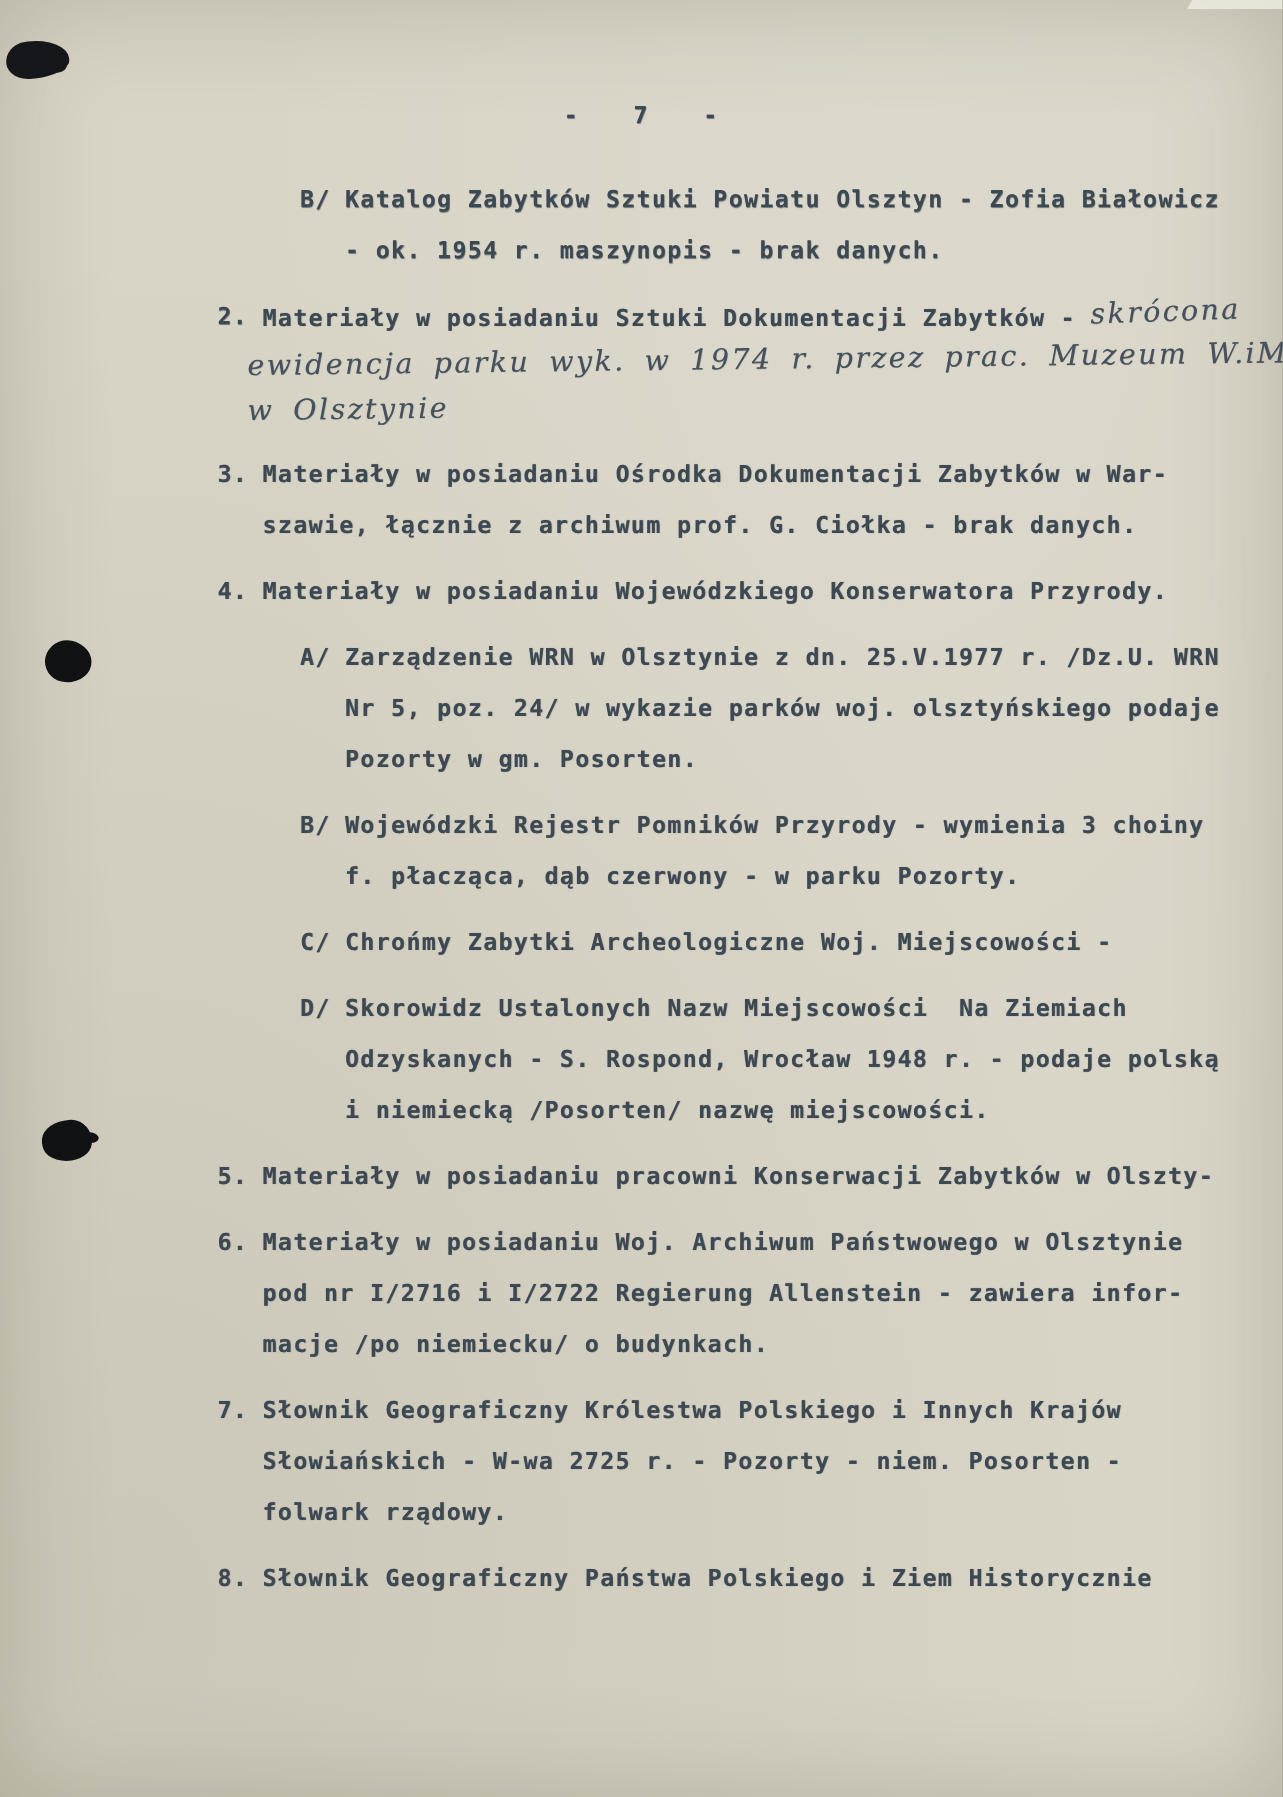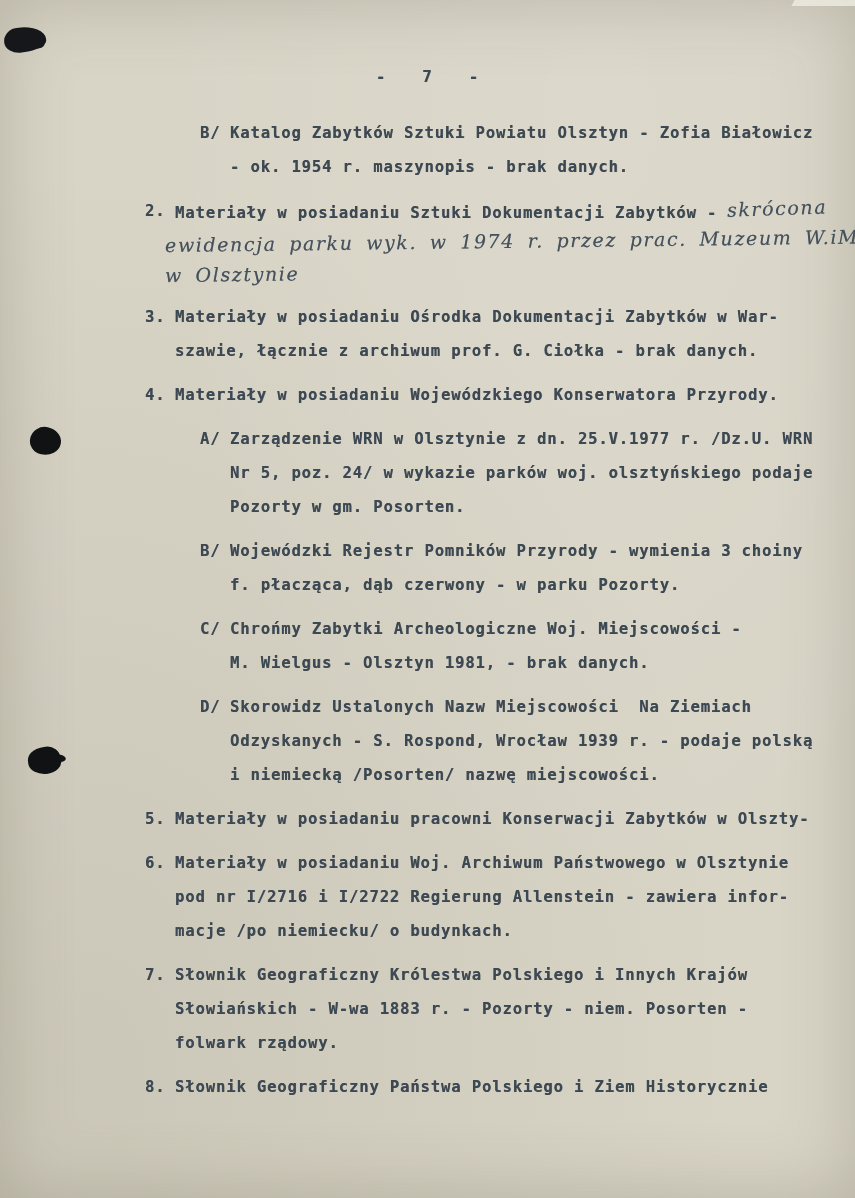--- a/index.html
+++ b/index.html
@@ -176,29 +176,28 @@
       <div class="lines">
         <div class="line">Wojewódzki Rejestr Pomników Przyrody - wymienia 3 choiny</div>
         <div class="line">f. płacząca, dąb czerwony - w parku Pozorty.</div>
       </div>
     </div>
 
     <div class="para sub typed">
       <span class="marker">C/</span>
       <div class="lines">
         <div class="line">Chrońmy Zabytki Archeologiczne Woj. Miejscowości -</div>
-        <div class="line">M. Wielgus - Olsztyn 1981, - brak danych.</div>
       </div>
     </div>
 
     <div class="para sub typed">
       <span class="marker">D/</span>
       <div class="lines">
         <div class="line">Skorowidz Ustalonych Nazw Miejscowości  Na Ziemiach</div>
-        <div class="line">Odzyskanych - S. Rospond, Wrocław 1939 r. - podaje polską</div>
+        <div class="line">Odzyskanych - S. Rospond, Wrocław 1948 r. - podaje polską</div>
         <div class="line">i niemiecką /Posorten/ nazwę miejscowości.</div>
       </div>
     </div>
 
     <div class="para typed">
       <span class="marker">5.</span>
       <div class="lines">
         <div class="line">Materiały w posiadaniu pracowni Konserwacji Zabytków w Olszty-</div>
       </div>
     </div>
@@ -209,21 +208,21 @@
         <div class="line">Materiały w posiadaniu Woj. Archiwum Państwowego w Olsztynie</div>
         <div class="line">pod nr I/2716 i I/2722 Regierung Allenstein - zawiera infor-</div>
         <div class="line">macje /po niemiecku/ o budynkach.</div>
       </div>
     </div>
 
     <div class="para typed">
       <span class="marker">7.</span>
       <div class="lines">
         <div class="line">Słownik Geograficzny Królestwa Polskiego i Innych Krajów</div>
-        <div class="line">Słowiańskich - W-wa 1883 r. - Pozorty - niem. Posorten -</div>
+        <div class="line">Słowiańskich - W-wa 2725 r. - Pozorty - niem. Posorten -</div>
         <div class="line">folwark rządowy.</div>
       </div>
     </div>
 
     <div class="para typed">
       <span class="marker">8.</span>
       <div class="lines">
         <div class="line">Słownik Geograficzny Państwa Polskiego i Ziem Historycznie</div>
       </div>
     </div>

